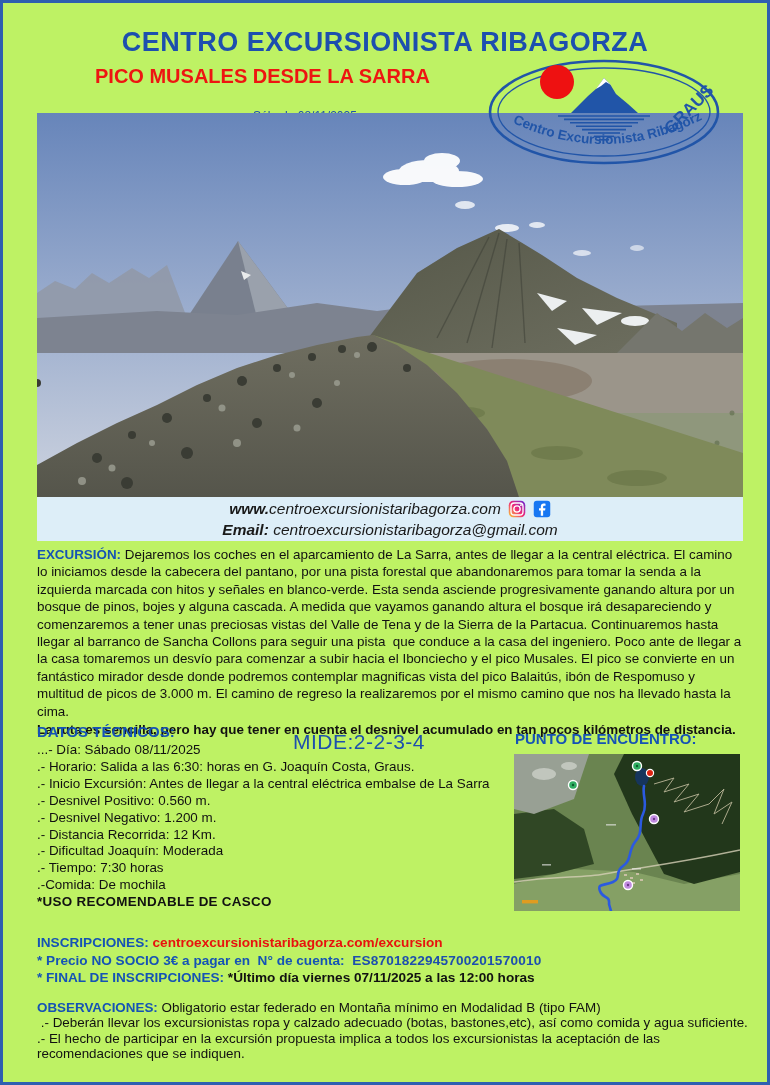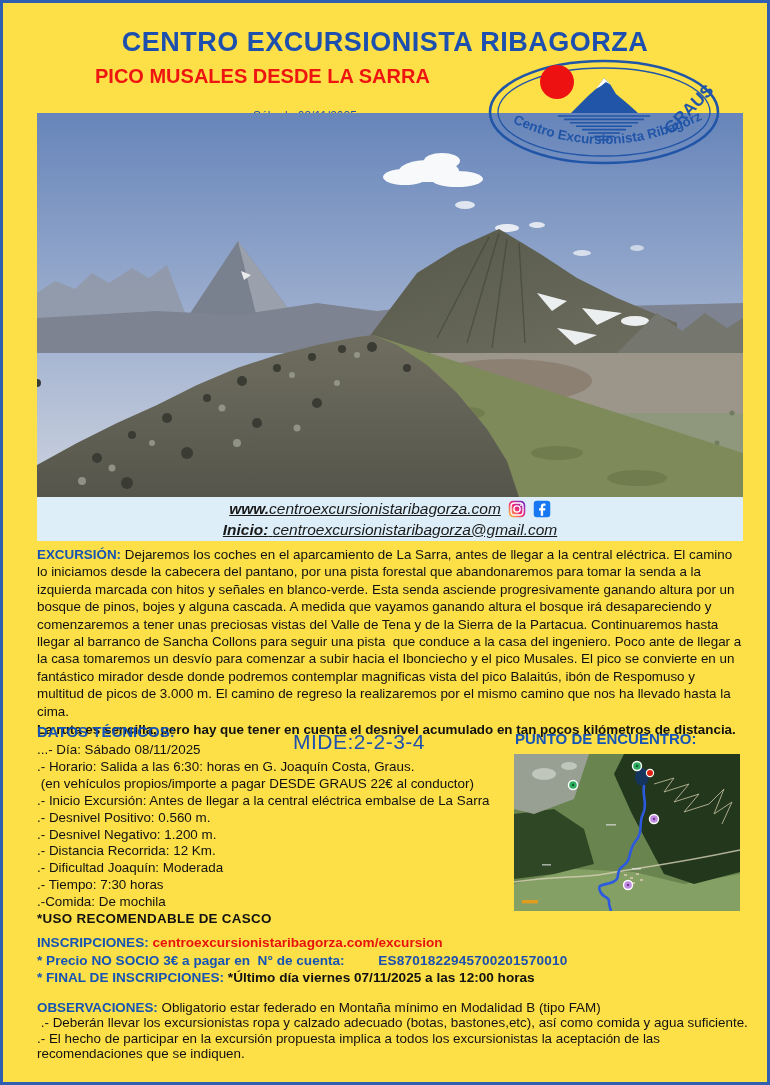--- a/index.html
+++ b/index.html
@@ -1,18 +1,18 @@
 <!DOCTYPE html>
 <html><head>
 <meta charset="utf-8">
 <style>
   * { margin:0; padding:0; box-sizing:border-box; }
   html,body { background:#ffffff; }
   .page {
-    position:relative; width:770px; height:1085px; background:#fde047;
+    position:relative; width:770px; height:1085px; background:#bef264;
     border:3px solid #2e5fb0; overflow:hidden;
     font-family:"Liberation Sans", sans-serif; color:#111;
   }
   .title {
     position:absolute; top:24px; left:0; right:0; text-align:center;
     color:#1d4fae; font-size:27px; font-weight:bold; letter-spacing:.5px;
   }
   .subtitle {
     position:absolute; top:62px; left:92px;
     color:#ee1511; font-size:20px; font-weight:bold;
@@ -22,39 +22,39 @@
     color:#1d4fae; font-size:12px; font-weight:normal;
   }
   .logo { position:absolute; left:482px; top:52px; width:238px; height:116px; z-index:6; }
   .photo { position:absolute; left:34px; top:110px; width:706px; height:384px; z-index:1; }
   .webband {
     position:absolute; left:34px; top:494px; width:706px; height:44px;
     background:#ddeef8; z-index:2; display:flex; flex-direction:column;
     align-items:center; justify-content:center; gap:1px;
     font-style:italic; font-size:15.5px; color:#1a1a1a; line-height:20px;
   }
-  .webband .row { display:flex; align-items:center; gap:7px;text-decoration:underline; }
+  .webband .row { display:flex; align-items:center; gap:7px; }
   .webband b { font-weight:bold; }
   .sicon { width:18px; height:18px; display:inline-block; cursor:pointer; }
   .excursion { position:absolute; left:34px; top:543px; width:708px; font-size:13.4px; line-height:17.4px; }
   .blue-label { color:#1553b5; font-weight:bold; }
   .excursion .body { white-space:pre-wrap; }
   .excursion .note { font-weight:bold; margin-top:1px; }
   .datos-heading { position:absolute; left:34px; top:720px; color:#1553b5; font-size:15px; font-weight:bold; }
   .mide { position:absolute; left:290px; top:727px; color:#1d4fae; font-size:21px; font-weight:normal; letter-spacing:.5px; }
   .punto-heading { position:absolute; left:512px; top:727px; color:#1553b5; font-size:15px; font-weight:bold; }
   .datos-list { position:absolute; left:34px; top:739px; width:475px; font-size:13.4px; line-height:16.9px; }
   .datos-list div { white-space:pre-wrap; }
   .datos-list .uso { font-weight:bold; letter-spacing:.3px; }
   .map { position:absolute; left:511px; top:751px; width:226px; height:157px; }
   .inscripciones { position:absolute; left:34px; top:931px; font-size:13.6px; line-height:17.6px; font-weight:bold; }
   .inscripciones .line { white-space:pre-wrap; }
   .red-link { color:#e8120d; cursor:pointer; }
   .blue-txt { color:#1553b5; }
-  .cuenta { color:#1d4fae; letter-spacing:.2px;margin-left:26px; }
+  .cuenta { color:#1d4fae; letter-spacing:.2px; }
   .black-bold { color:#111; }
   .observaciones { position:absolute; left:34px; top:997px; width:714px; font-size:13.4px; line-height:15.3px; }
   .observaciones .body { white-space:pre-wrap; }
 </style>
 </head>
 <body>
 
 <div class="page">
 
   <div class="title">CENTRO EXCURSIONISTA RIBAGORZA</div>
@@ -200,38 +200,37 @@
         <rect x="4" y="4" width="16" height="16" rx="4.5" fill="none" stroke="#ffffff" stroke-width="1.8"></rect>
         <circle cx="12" cy="12" r="4.2" fill="none" stroke="#ffffff" stroke-width="1.8"></circle>
         <circle cx="17.2" cy="6.8" r="1.3" fill="#ffffff"></circle>
       </svg>
       <svg class="sicon" viewBox="0 0 24 24">
         <rect x="1" y="1" width="22" height="22" rx="4" fill="#1877f2"></rect>
         <path d="M13.5 21 v-7 h2.6 l.5-3 h-3.1 v-1.9 c0-.9.4-1.6 1.7-1.6 h1.5 V4.9 c-.6-.1-1.5-.2-2.4-.2 -2.4 0-3.9 1.4-3.9 3.9 V11 H8 v3 h2.4 v7 Z" fill="#ffffff"></path>
       </svg>
     </div>
     <div class="row">
-      <span><b>Inicio:</b>&nbsp;<span>centroexcursionistaribagorza@gmail.com</span></span>
+      <span><b>Email:</b>&nbsp;<span>centroexcursionistaribagorza@gmail.com</span></span>
     </div>
   </div>
 
   <div class="excursion">
     <p><span class="blue-label">EXCURSIÓN:</span>
       <span class="body">Dejaremos los coches en el aparcamiento de La Sarra, antes de llegar a la central eléctrica. El camino lo iniciamos desde la cabecera del pantano, por una pista forestal que abandonaremos para tomar la senda a la izquierda marcada con hitos y señales en blanco-verde. Esta senda asciende progresivamente ganando altura por un bosque de pinos, bojes y alguna cascada. A medida que vayamos ganando altura el bosque irá desapareciendo y comenzaremos a tener unas preciosas vistas del Valle de Tena y de la Sierra de la Partacua. Continuaremos hasta llegar al barranco de Sancha Collons para seguir una pista  que conduce a la casa del ingeniero. Poco ante de llegar a la casa tomaremos un desvío para comenzar a subir hacia el Ibonciecho y el pico Musales. El pico se convierte en un fantástico mirador desde donde podremos contemplar magnificas vista del pico Balaitús, ibón de Respomuso y multitud de picos de 3.000 m. El camino de regreso la realizaremos por el mismo camino que nos ha llevado hasta la cima.</span></p>
     <div class="note">La ruta es sencilla, pero hay que tener en cuenta el desnivel acumulado en tan pocos kilómetros de distancia.</div>
   </div>
 
   <div class="datos-heading">DATOS TÉCNICOS:</div>
   <div class="mide">MIDE:2-2-3-4</div>
   <div class="punto-heading">PUNTO DE ENCUENTRO:</div>
 
   <div class="datos-list">
     <div>...- Día: Sábado 08/11/2025</div>
     <div>.- Horario: Salida a las 6:30: horas en G. Joaquín Costa, Graus.</div>
-    <div> (en vehículos propios/importe a pagar DESDE GRAUS 22€ al conductor)</div>
     <div>.- Inicio Excursión: Antes de llegar a la central eléctrica embalse de La Sarra</div>
     <div>.- Desnivel Positivo: 0.560 m.</div>
     <div>.- Desnivel Negativo: 1.200 m.</div>
     <div>.- Distancia Recorrida: 12 Km.</div>
     <div>.- Dificultad Joaquín: Moderada</div>
     <div>.- Tiempo: 7:30 horas</div>
     <div>.-Comida: De mochila</div>
     <div class="uso">*USO RECOMENDABLE DE CASCO</div>
   </div>
 

